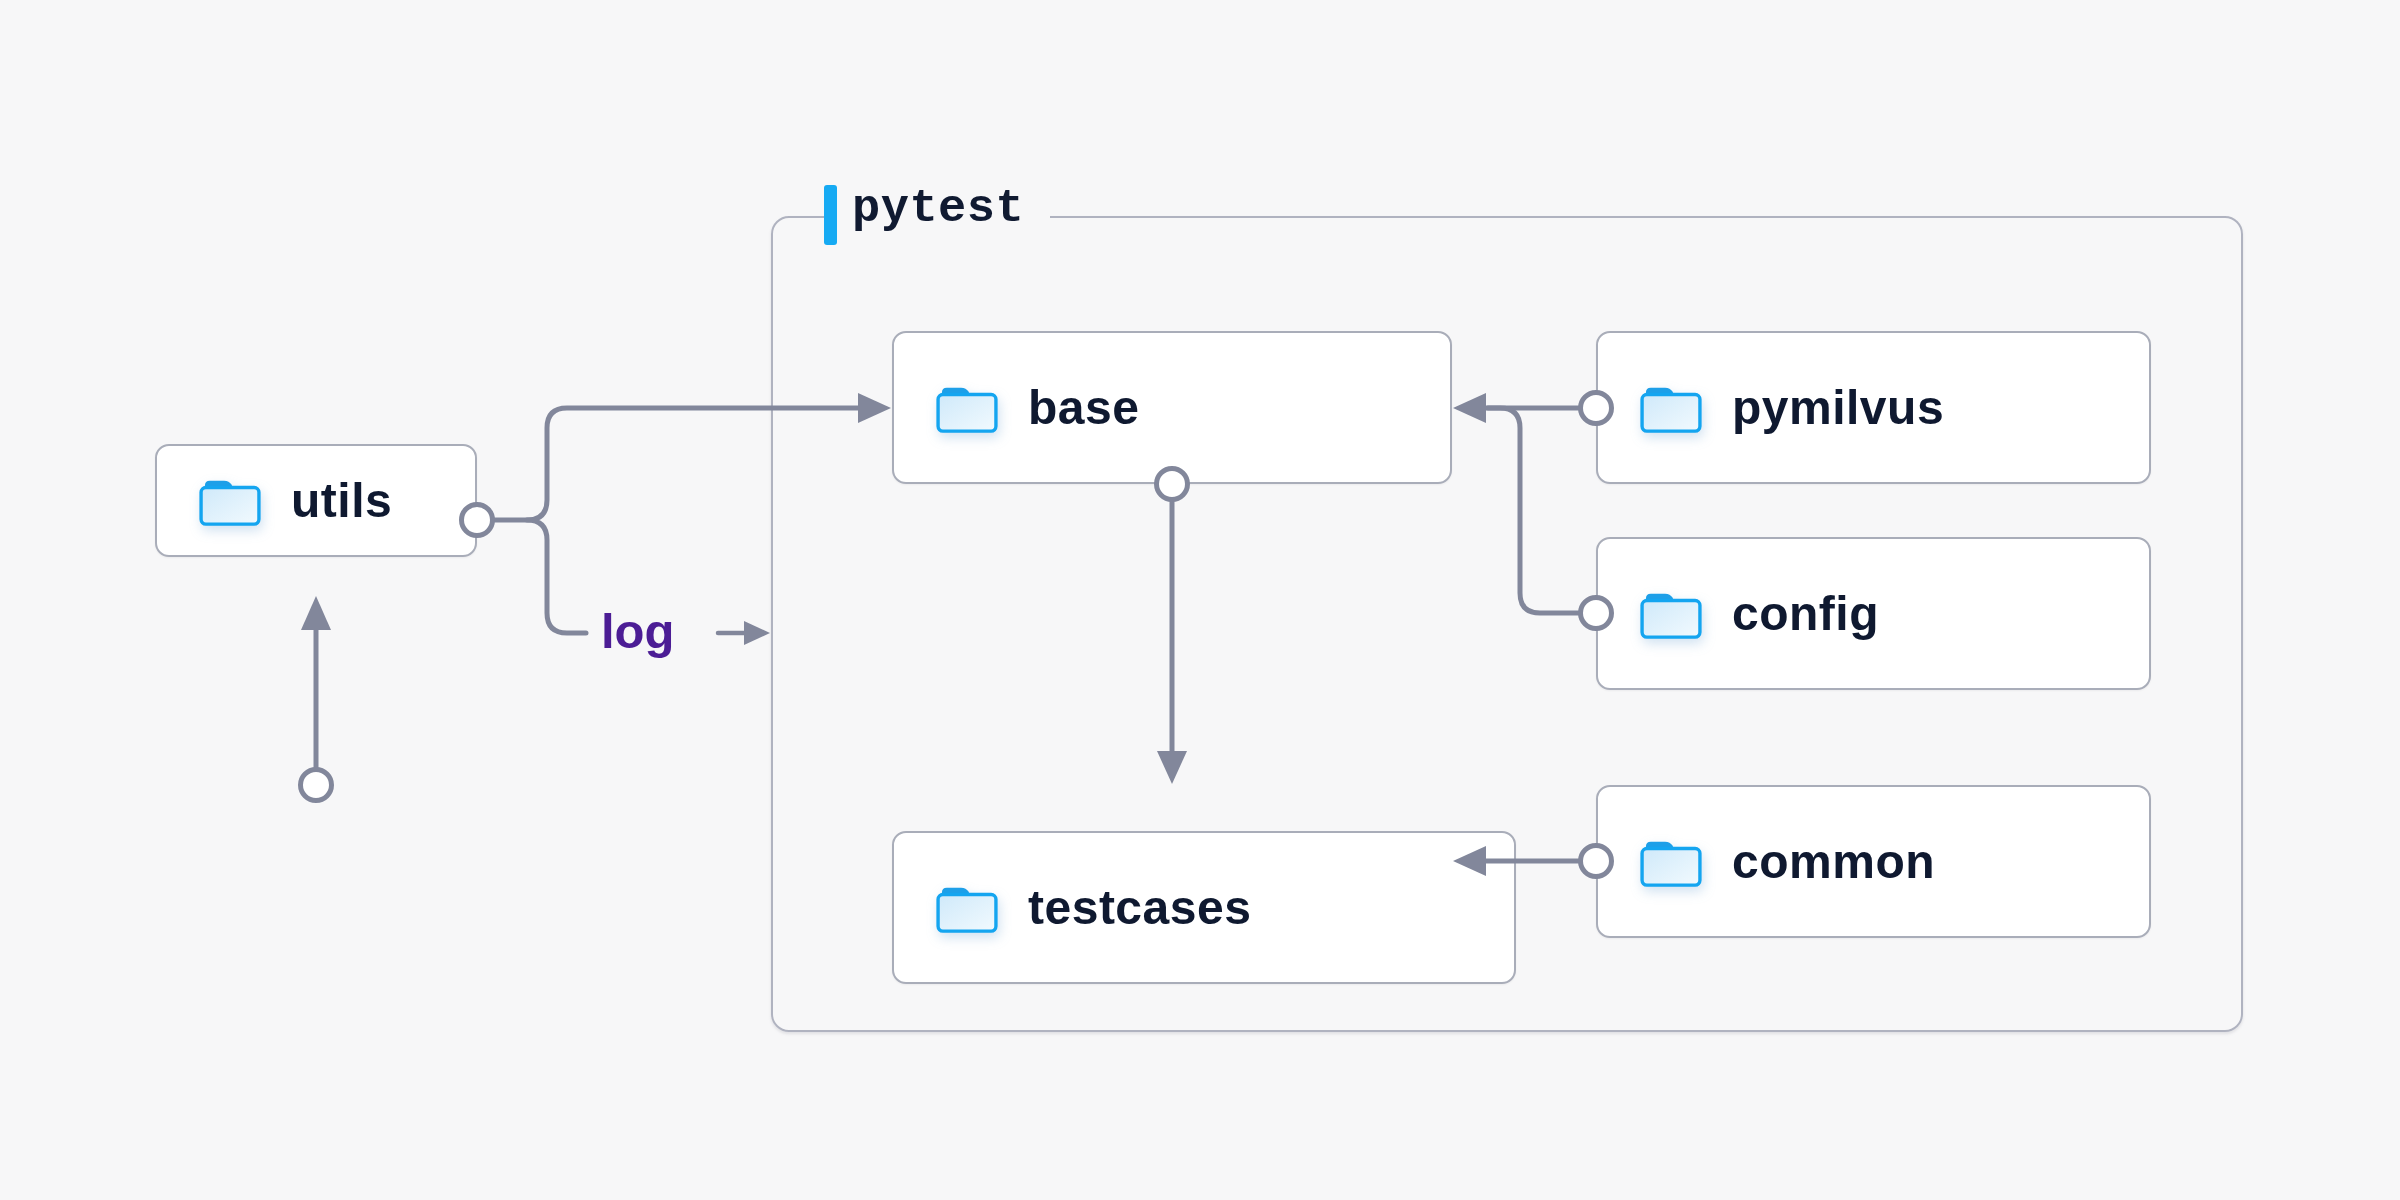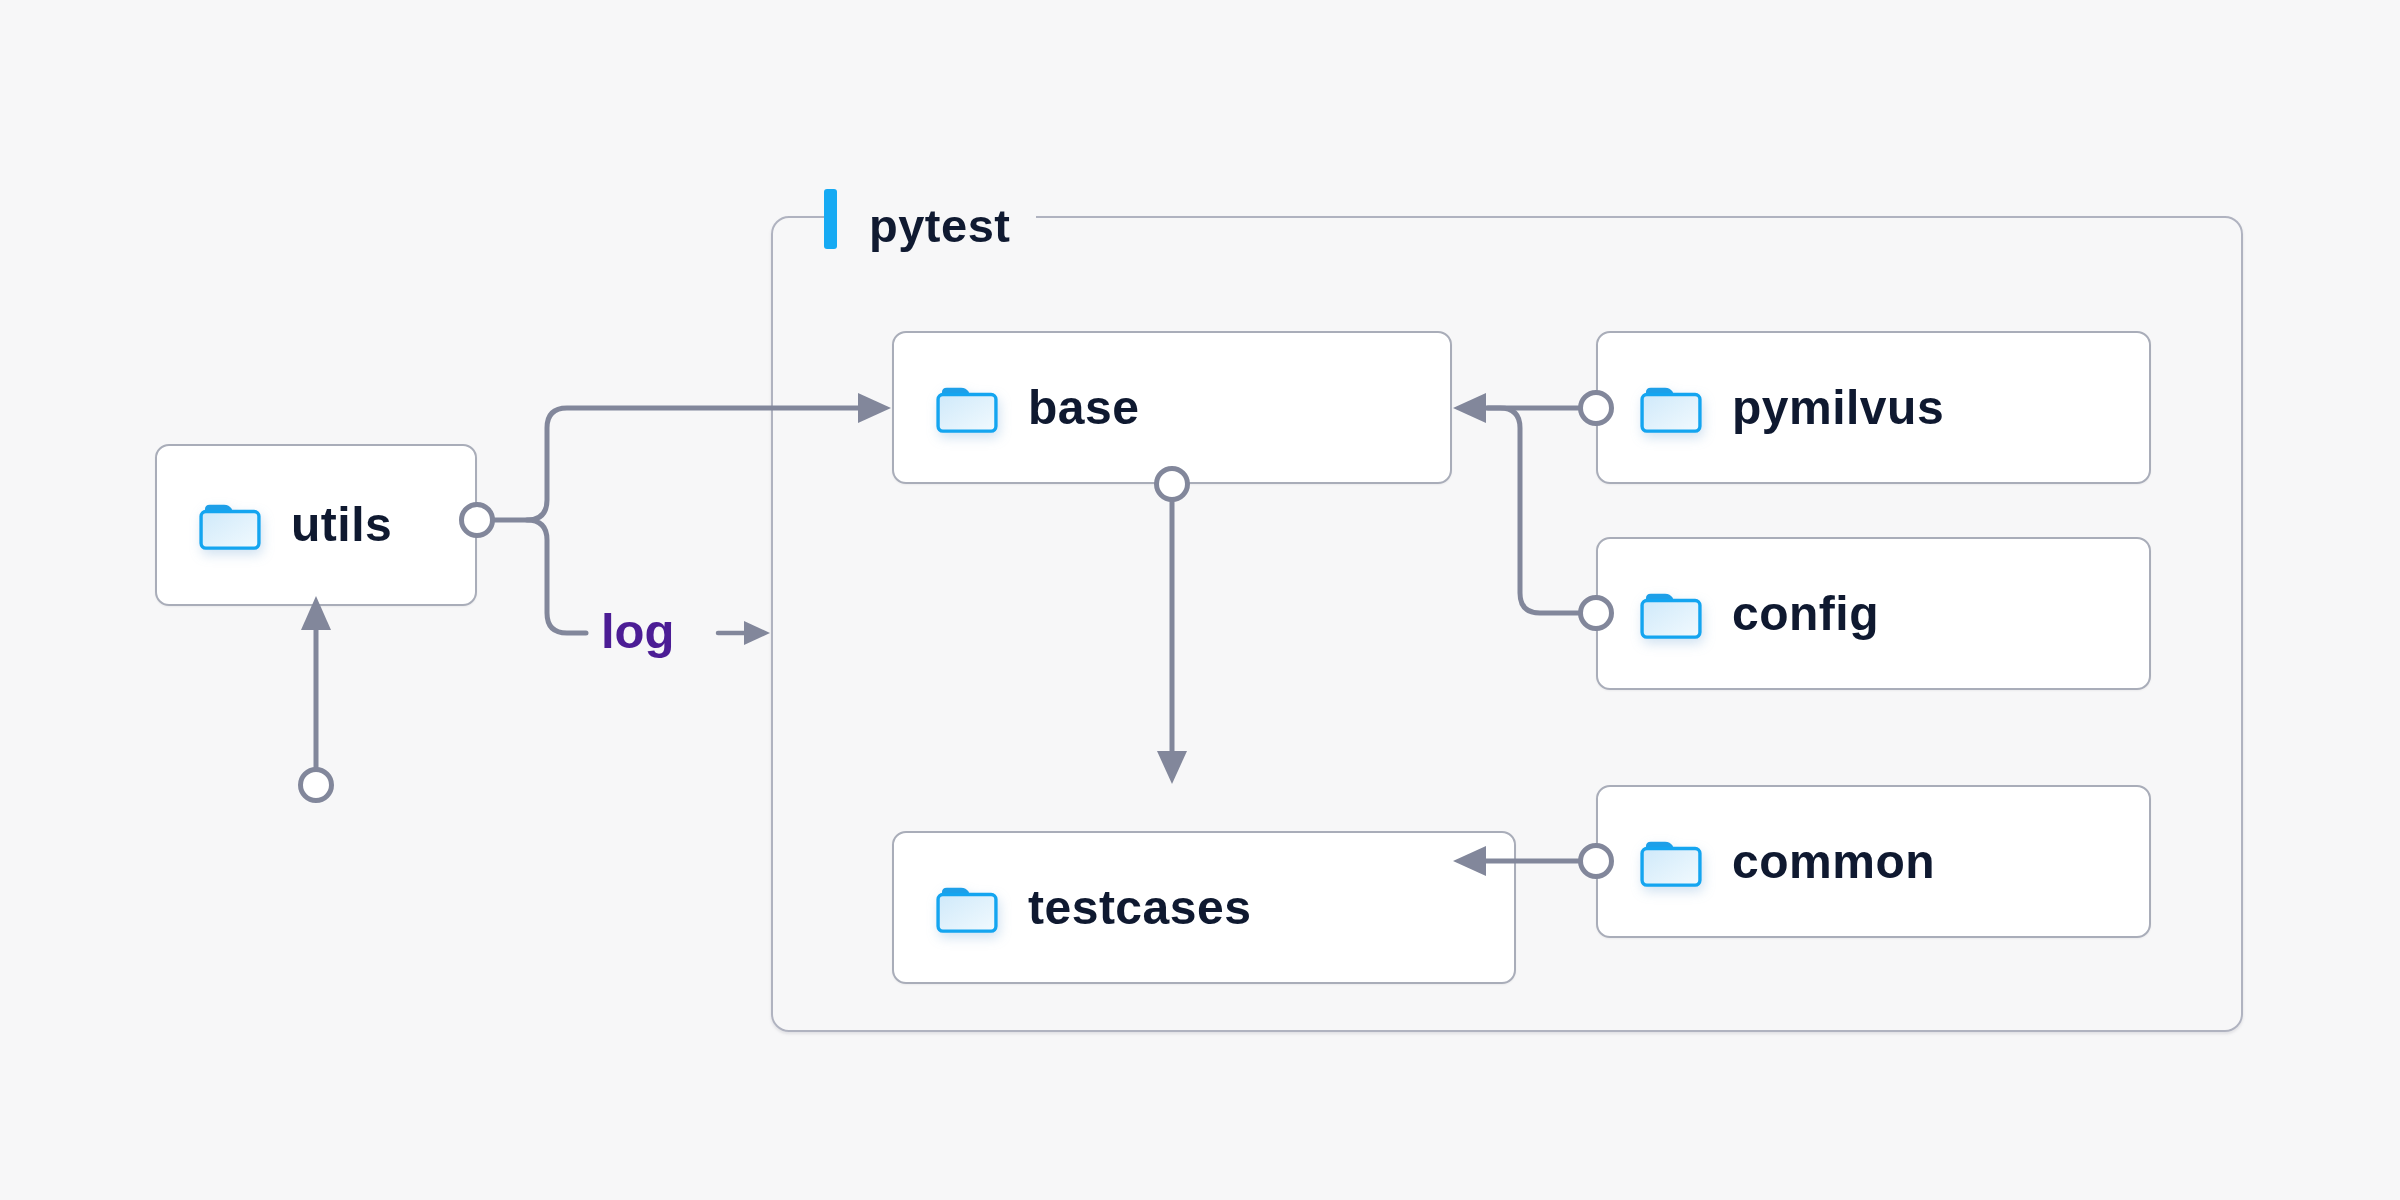--- a/index.html
+++ b/index.html
@@ -6,35 +6,35 @@
   body{background:#f7f7f8;font-family:"Liberation Sans","DejaVu Sans",sans-serif;}
   .canvas{position:relative;width:2400px;height:1200px;background:#f7f7f8;overflow:hidden;}
 
   .container-frame{
     position:absolute;left:771px;top:216px;width:1468px;height:812px;
     border:2.5px solid #b0b3c0;border-radius:18px;background:transparent;
     box-shadow:0 2px 3px rgba(120,122,140,.18);
   }
   .container-label{
     position:absolute;left:824px;top:185px;height:64px;
-    display:flex;align-items:flex-end;gap:32px;
-    background:#f7f7f8;padding:0 26px 0 0;z-index:5;
+    display:flex;align-items:flex-start;gap:15px;
+    background:#f7f7f8;padding:0 26px 0 0;z-index:5;font-family:Liberation Mono, monospace;
   }
   .container-label .bar{width:13px;height:60px;border-radius:3px;background:#16aaf3;}
   .container-label .txt{
     font-size:47px;font-weight:700;color:#101a31;letter-spacing:.5px;line-height:1;
   }
 
   .node{
     position:absolute;background:#ffffff;border:2.5px solid #a9adb9;border-radius:14px;
     display:flex;align-items:center;gap:28px;padding-left:40px;box-sizing:border-box;
     box-shadow:0 1px 2px rgba(16,24,40,.05);
   }
   .node .label{font-size:48px;font-weight:700;color:#0f1930;letter-spacing:.5px;line-height:1;}
-  .node-utils     {left:155px; top:444px; width:322px; height:162px;}
+  .node-utils     {left:155px; top:444px; width:322px; height:113px;}
   .node-config    {left:155px; top:785px; width:322px; height:153px;}
   .node-base      {left:892px; top:331px; width:560px; height:153px;}
   .node-pymilvus  {left:1596px;top:331px; width:555px; height:153px;}
   .node-check     {left:1596px;top:537px; width:555px; height:153px;}
   .node-testcases {left:892px; top:831px; width:624px; height:153px;}
   .node-common    {left:1596px;top:785px; width:555px; height:153px;}
 
   .folder{flex:0 0 auto;filter:drop-shadow(2px 5px 6px rgba(70,140,200,.25));}
 
   .edges{position:absolute;left:0;top:0;width:2400px;height:1200px;z-index:4;pointer-events:none;}

